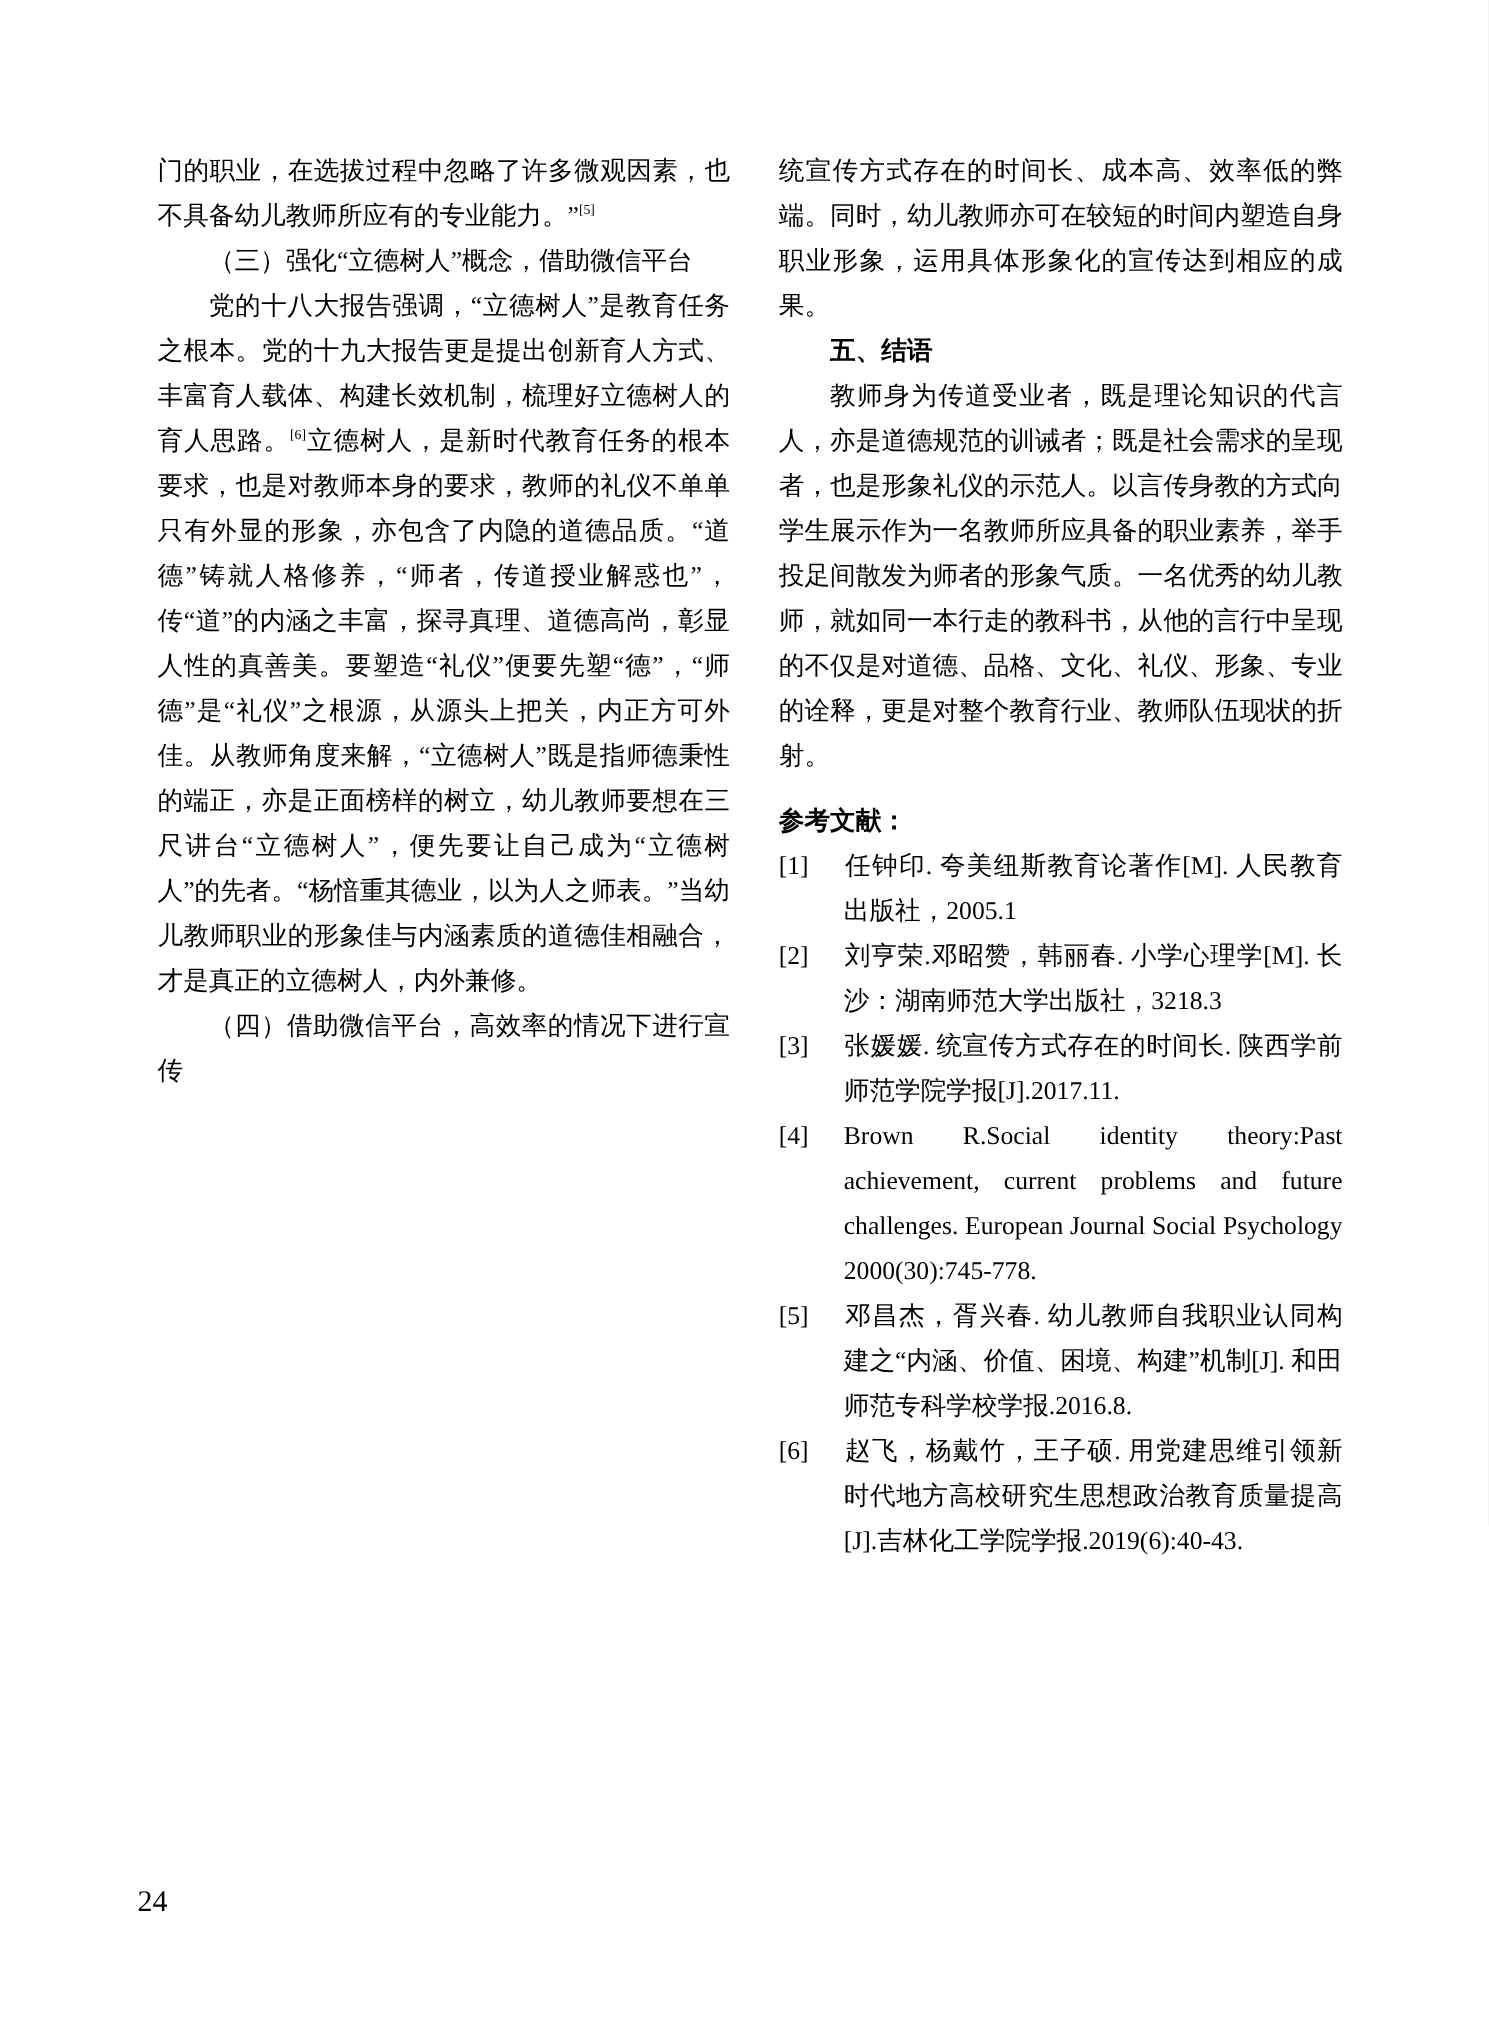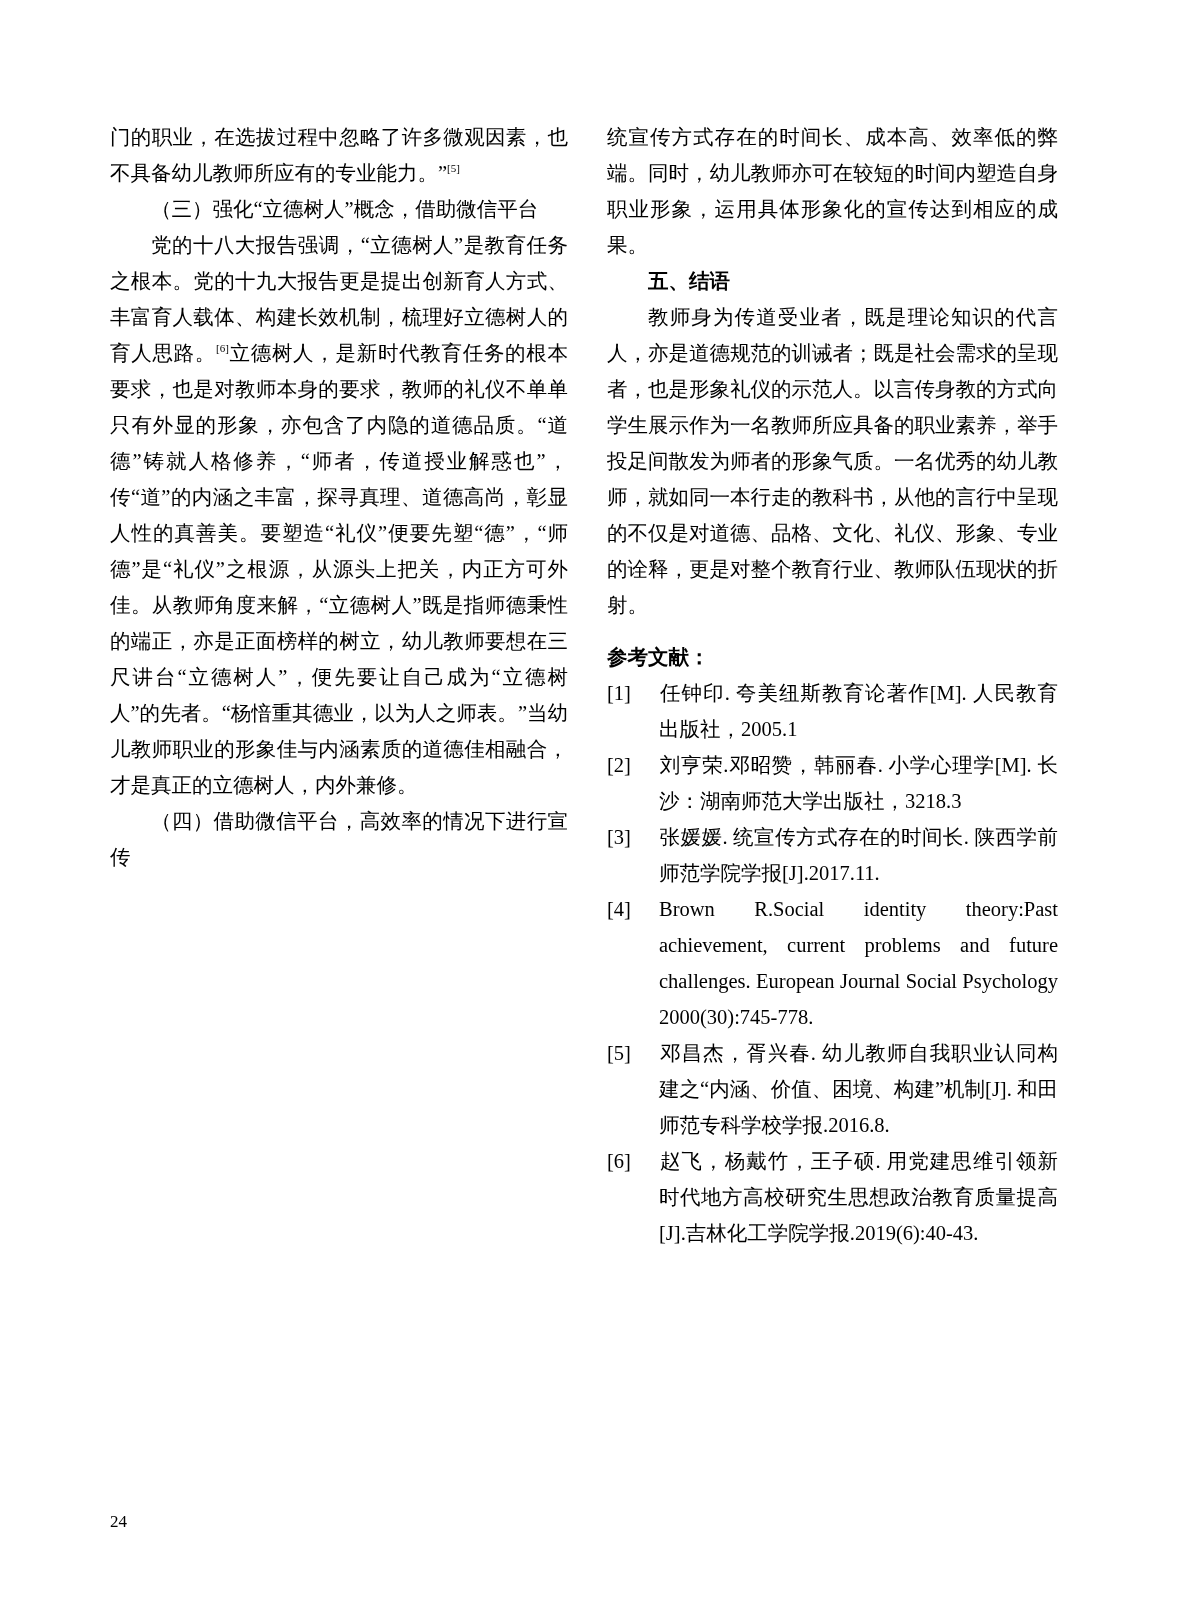--- a/index.html
+++ b/index.html
@@ -16,20 +16,21 @@
     color: #000000;
     font-family: "Liberation Serif", "DejaVu Serif", serif;
     overflow: hidden;
   }
   .col {
     position: absolute;
     top: 119px;
     font-size: 20.5px;
     line-height: 36px;
     text-align: justify;
+    margin-left: 16px;
   }
   .col-left  { left: 110px; width: 458px; }
   .col-right { left: 607px; width: 451px; }
   p { margin: 0; padding: 0; }
   .indent { text-indent: 2em; }
   .heading-sub { text-indent: 2em; }
   .heading-hei {
     text-indent: 2em;
     font-weight: bold;
     font-family: Liberation Serif, serif;
@@ -50,21 +51,21 @@
   }
   .ref-label {
     display: inline-block;
     width: 52px;
     text-indent: 0;
   }
   .page-number {
     position: absolute;
     left: 110px;
     top: 1508px;
-    font-size: 17px;
+    font-size: 24px;
     line-height: 28px;
   }
 </style>
 </head>
 <body>
 
 <div class="page">
 
   <div class="col col-left">
     <p class="para"><span>门的职业，在选拔过程中忽略了许多微观因素，也不具备幼儿教师所应有的专业能力。”</span><sup class="fnote">[5]</sup></p>

